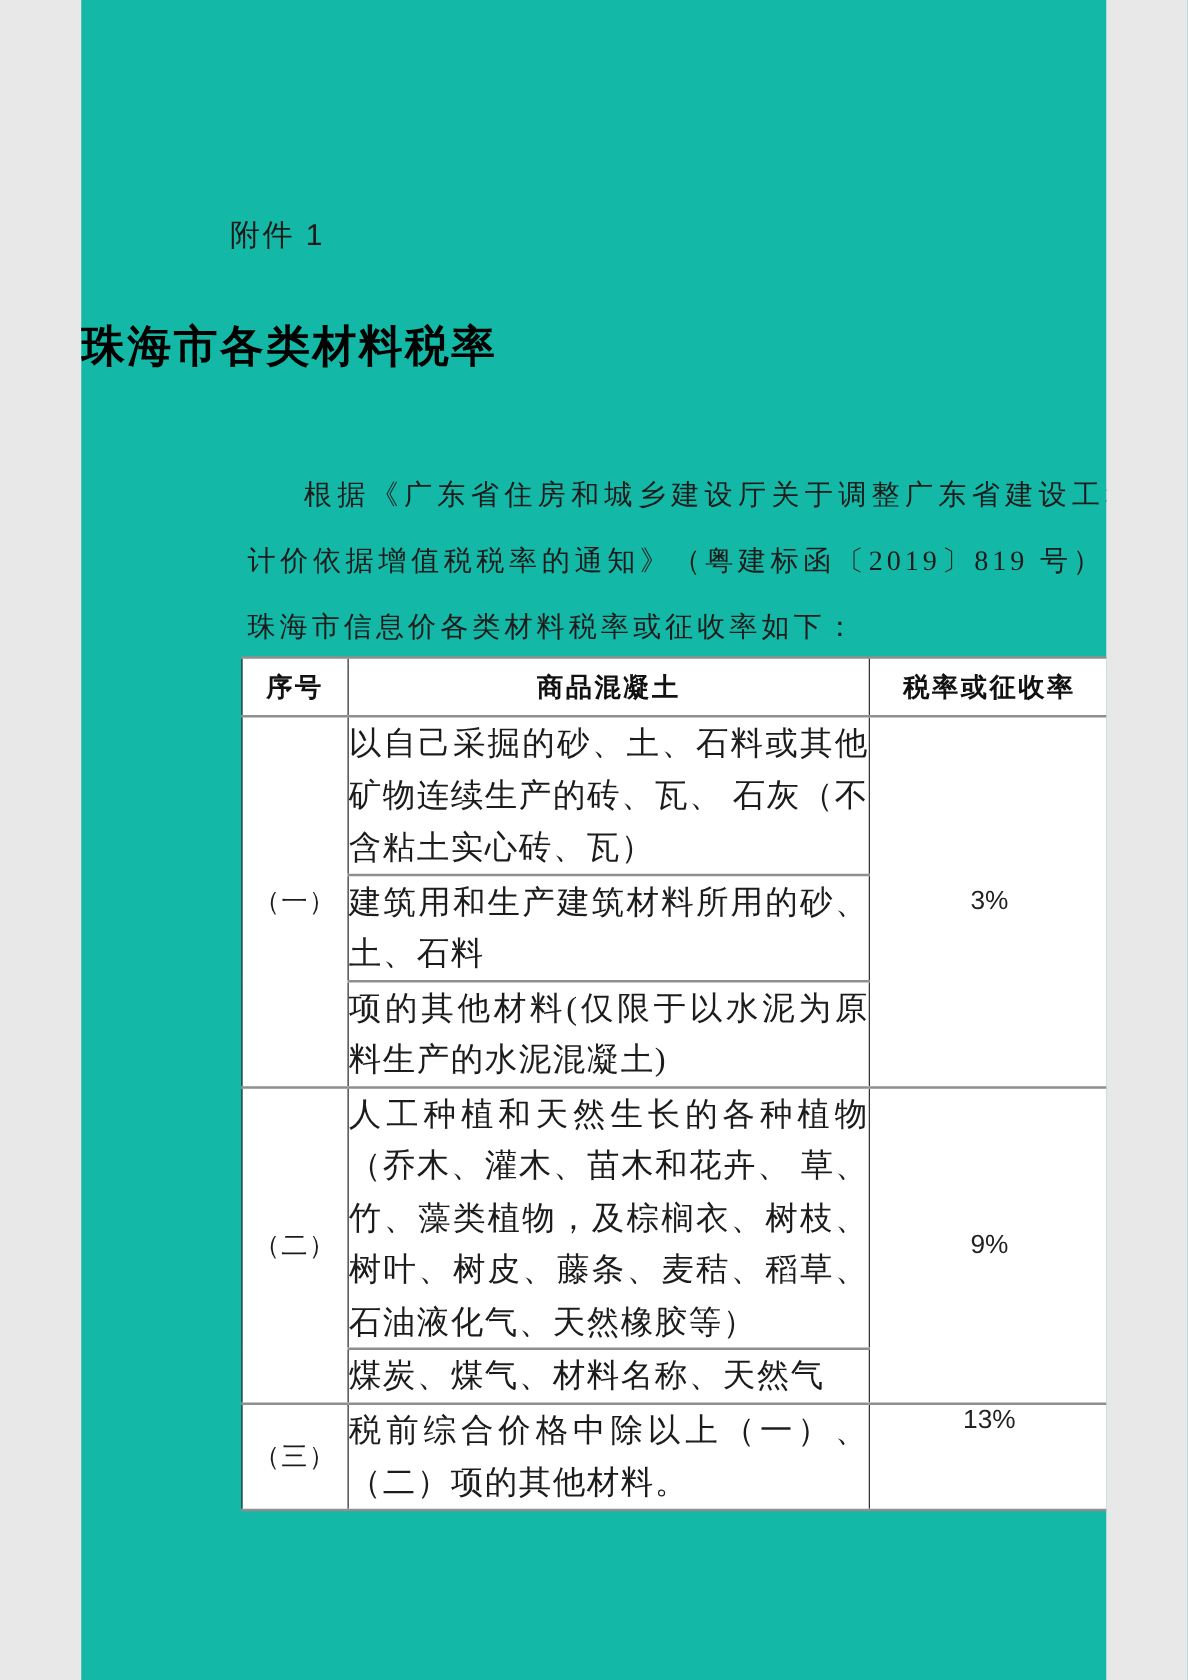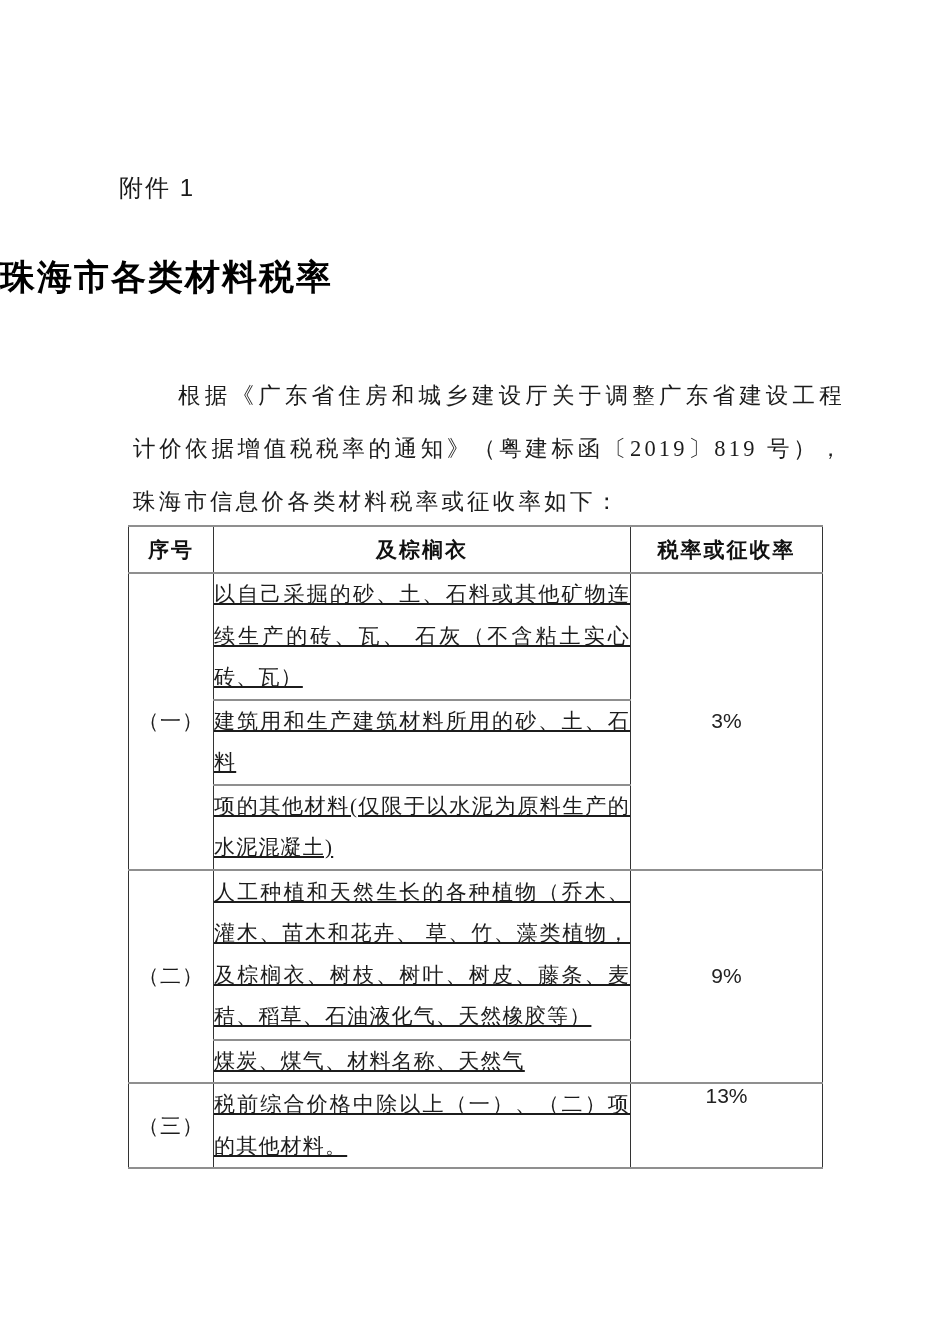--- a/index.html
+++ b/index.html
@@ -1,21 +1,21 @@
 <!DOCTYPE html>
 <html><head>
 <meta charset="utf-8">
 <style>
   html, body { margin: 0; padding: 0; background: #e8e8e8; }
   .page {
     position: relative;
-    width: 950px;
+    width: 820px;
     height: 1344px;
     margin: 0 auto;
-    background: #ffffff;
+    background: #14b8a6;
     color: #141414;
     font-family: "Liberation Serif", "DejaVu Serif", serif;
     overflow: hidden;
   }
   .attachment {
     position: absolute;
     left: 119px;
     top: 172px;
     font-family: "Liberation Sans", "DejaVu Sans", sans-serif;
     font-size: 24px;
@@ -73,28 +73,27 @@
   table.rates th {
     height: 45px;
     font-size: 21px;
     font-weight: bold;
     letter-spacing: 2px;
     text-align: center;
     vertical-align: middle;
     color: #111;
   }
   td.mat {
-    font-size: 21px;
+    font-size: 26px;
     line-height: 41.5px;
     letter-spacing: 1.2px;
     text-align: justify;
     vertical-align: middle;
     padding: 2px 10px 2px 12px;
     color: #1c1c1c;
-    text-decoration: underline;
   }
   td.serial {
     text-align: center;
     vertical-align: middle;
     font-size: 21px;
     letter-spacing: 1px;
     color: #1c1c1c;
   }
   td.rate {
     text-align: center;
@@ -125,21 +124,21 @@
 
   <table class="rates">
     <colgroup>
       <col class="c-serial">
       <col class="c-material">
       <col class="c-rate">
     </colgroup>
     <thead>
       <tr>
         <th>序号</th>
-        <th>及棕榈衣</th>
+        <th>商品混凝土</th>
         <th>税率或征收率</th>
       </tr>
     </thead>
     <tbody>
       <tr class="rh-124">
         <td class="serial" rowspan="3">（一）</td>
         <td class="mat">以自己采掘的砂、土、石料或其他矿物连续生产的砖、瓦、 石灰（不含粘土实心砖、瓦）</td>
         <td class="rate rate-mid" rowspan="3">3%</td>
       </tr>
       <tr class="rh-84">

